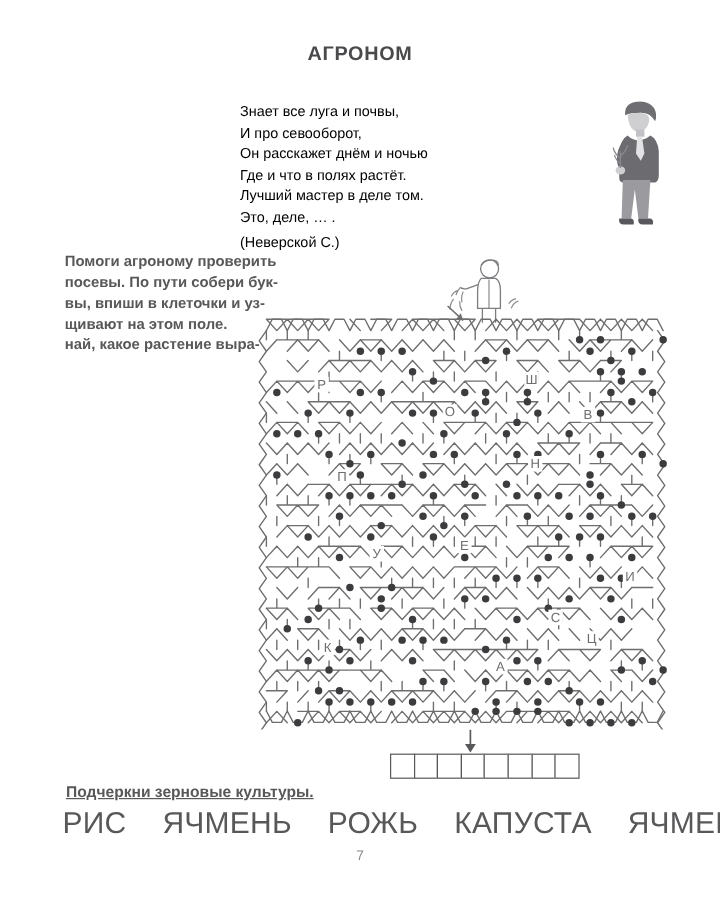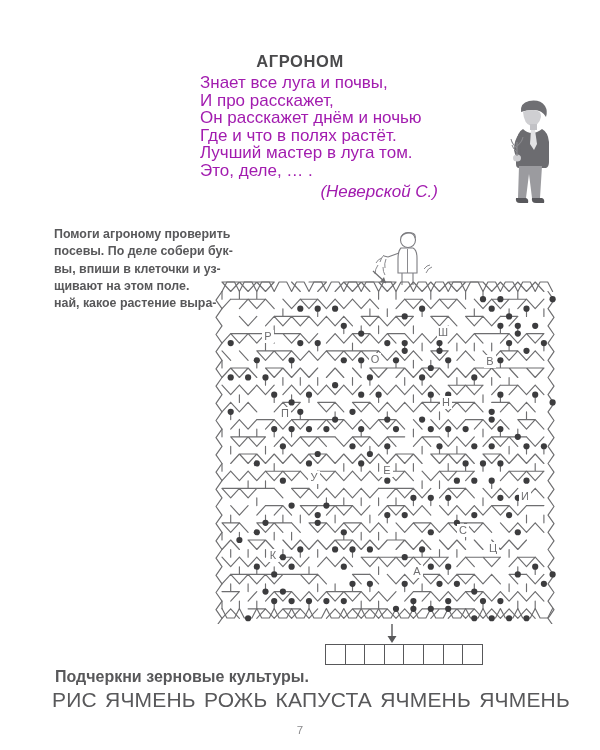--- a/index.html
+++ b/index.html
@@ -2,35 +2,35 @@
 <html><head>
 <meta charset="utf-8">
 <style>
   html,body{margin:0;padding:0;}
   body{
     width:600px;height:750px;position:relative;overflow:hidden;
     background:#ffffff;
     font-family:"Liberation Sans","DejaVu Sans",sans-serif;
     color:#58585a;
   }
-  .page{position:absolute;inset:0;margin-top:16px;}
+  .page{position:absolute;inset:0;}
 
   
   #title{
     position:absolute;left:0;right:0;top:36px;text-align:center;
     font-size:16.5px;font-weight:bold;letter-spacing:.6px;color:#4a4a4c;
   }
 
   
   #poem{
-    position:absolute;left:200px;top:58px;width:240px;
-    font-size:17px;line-height:17.6px;color:#a21caf;
+    position:absolute;left:200px;top:85px;width:240px;
+    font-size:12px;line-height:17.6px;color:#000000;
   }
   #poem .ln{white-space:nowrap;}
-  #poem .author{text-align:right;margin-top:3px;padding-right:2px;font-style:italic;}
+  #poem .author{text-align:left;margin-top:3px;padding-right:2px;}
 
   
   #instruction{
     position:absolute;left:54px;top:210px;width:218px;
     font-size:12.4px;line-height:17.3px;font-weight:bold;color:#58585a;
     text-align:justify;
   }
   #instruction .ln{display:block;}
 
   
@@ -47,46 +47,46 @@
   #answer-arrow{position:absolute;left:386px;top:608px;width:12px;height:20px;}
   #answer-boxes{position:absolute;left:325px;top:628px;display:flex;}
   .ansbox{
     width:18.6px;height:19px;border:1px solid #58585a;
     margin-left:-1px;background:#fff;
   }
   .ansbox:first-child{margin-left:0;}
 
   
   #bottom-task{
-    position:absolute;left:55px;top:652px;font-size:16px;
-    font-weight:bold;color:#58585a;
+    position:absolute;left:55px;top:652px;font-size:13px;
+    font-weight:bold;color:#58585a;text-decoration:underline;
   }
   #word-list{
     position:absolute;left:52px;right:30px;top:672px;
     display:flex;justify-content:space-between;align-items:baseline;
-    font-size:21px;color:#58585a;letter-spacing:.2px;
+    font-size:25px;color:#58585a;letter-spacing:.2px;gap:30px;
   }
   #page-number{
     position:absolute;left:0;right:0;top:708px;text-align:center;
     font-size:11.5px;color:#8a8a8c;
   }
 </style>
 </head>
 <body>
 
 <div class="page">
 
   <div id="title">АГРОНОМ</div>
 
   <div id="poem">
     <div class="ln">Знает все луга и почвы,</div>
-    <div class="ln">И про расскажет,</div>
+    <div class="ln">И про севооборот,</div>
     <div class="ln">Он расскажет днём и ночью</div>
     <div class="ln">Где и что в полях растёт.</div>
-    <div class="ln">Лучший мастер в луга том.</div>
+    <div class="ln">Лучший мастер в деле том.</div>
     <div class="ln">Это, деле, … .</div>
     <div class="author">(Неверской С.)</div>
   </div>
 
   <div id="agronom-figure">
     <svg width="58" height="112" viewBox="0 0 58 112">
 
       <path d="M17 14 Q16 5 25 3 Q36 1 41 8 Q44 13 42 19 Q38 12 30 12 Q22 12 17 14 Z" fill="#6f6f73"></path>
 
       <path d="M19 14 Q20 26 27 28 Q35 28 37 19 Q38 13 30 12 Q22 12 19 14 Z" fill="#cfcfd2"></path>
@@ -108,21 +108,21 @@
 
       <path d="M15 68 L14 100 L22 100 L25 76 L28 100 L36 100 L38 68 Z" fill="#9b9b9f"></path>
 
       <path d="M12 100 Q11 105 16 105 L24 105 Q25 101 22 100 Z" fill="#58585c"></path>
       <path d="M28 100 Q27 105 32 105 L40 105 Q41 101 38 100 Z" fill="#58585c"></path>
     </svg>
   </div>
 
   <div id="instruction">
     <span class="ln">Помоги агроному проверить</span>
-    <span class="ln">посевы. По деле собери бук-</span>
+    <span class="ln">посевы. По пути собери бук-</span>
     <span class="ln">вы, впиши в клеточки и уз-</span>
     <span class="ln">щивают на этом поле.</span>
     <span class="ln">най, какое растение выра-</span>
   </div>
 
   <div id="entry-figure">
     <svg width="72" height="62" viewBox="0 0 72 62">
 
       <circle cx="40" cy="11" r="7.5" fill="#ffffff" stroke="#7d7d81" stroke-width="1.1"></circle>
       <path d="M33 8 Q36 3 44 4 Q48 5 47 9" fill="none" stroke="#7d7d81" stroke-width="1.1"></path>

